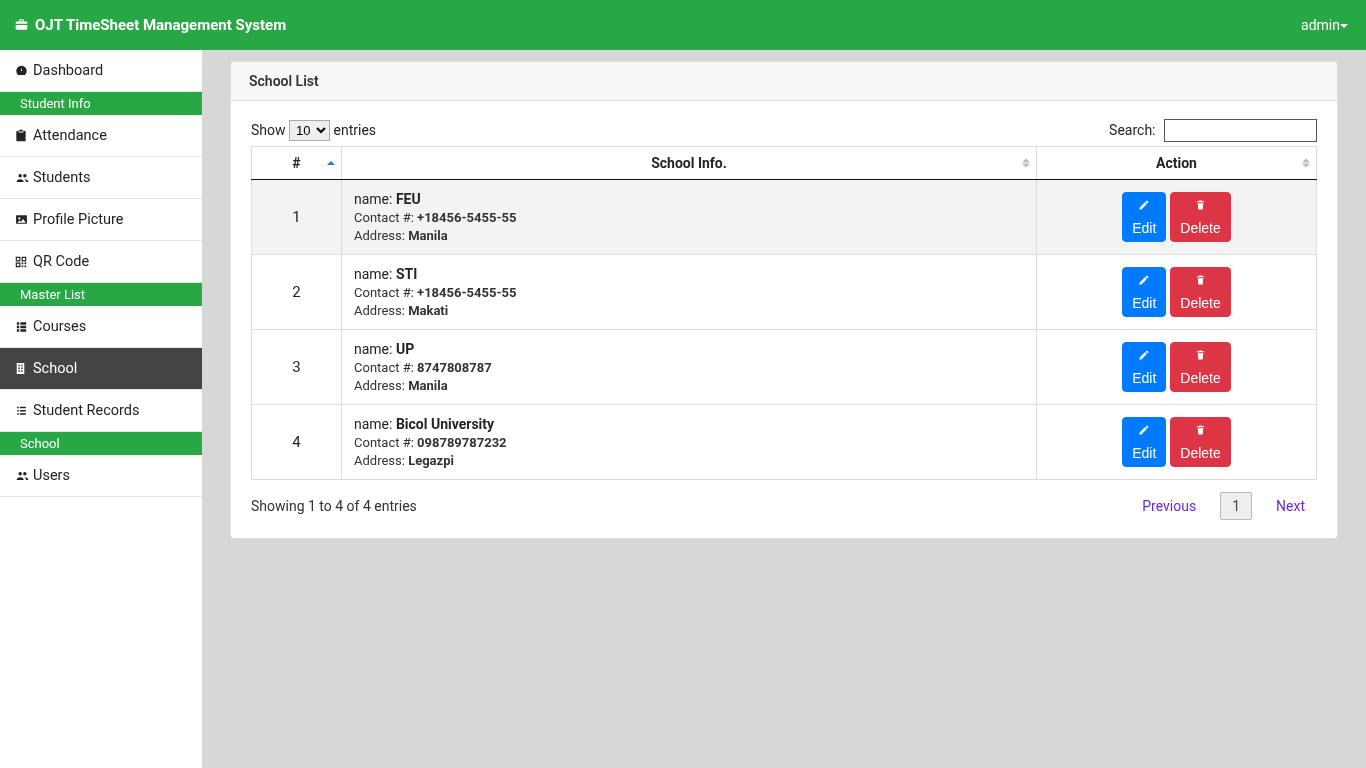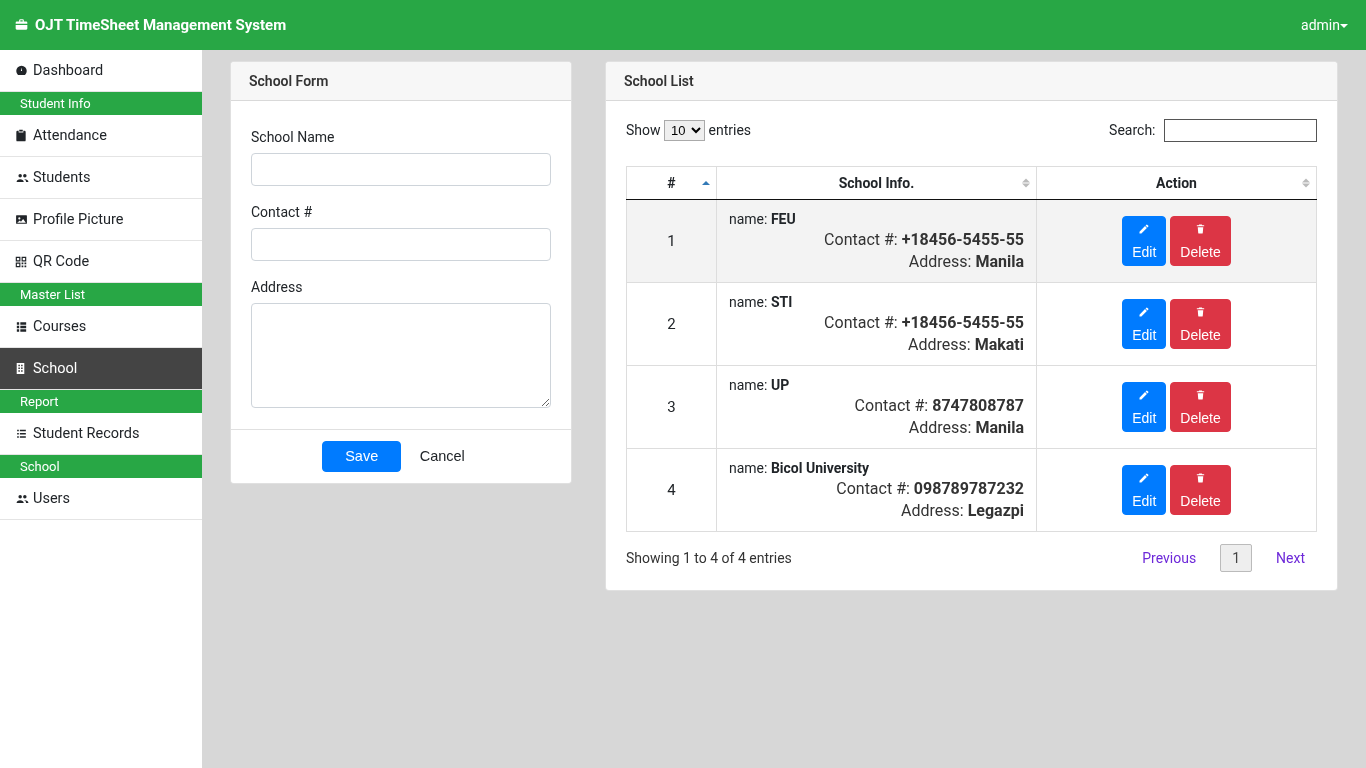--- a/index.html
+++ b/index.html
@@ -115,21 +115,21 @@
     border: 1px solid transparent;
     cursor: pointer;
     line-height: 1.3;
     flex-direction: column;
   }
   .btn-primary { background:#007bff; color:#fff; border-color:#007bff; }
   .btn-danger  { background:#dc3545; color:#fff; border-color:#dc3545; }
   .btn-plain   { background:transparent; color:#212529; }
 
   .list-col { flex:1; }
-  .dt-top { display:flex; justify-content:space-between; align-items:center; margin-bottom: 24px; font-size:14px;}
+  .dt-top { display:flex; justify-content:space-between; align-items:center; margin-bottom: 4px; font-size:14px;}
   .dt-top select { border:1px solid #aaa; padding:1px 2px; font-size:13px; }
   .dt-top input[type=search] { border:1px solid #555; margin-left:5px; height:23px; width:153px; }
   table.datatable {
     width:100%;
     border-collapse: collapse;
     border:1px solid #ccc;
   }
   table.datatable th, table.datatable td {
     border:1px solid #ddd;
     padding: 8px 10px;
@@ -139,21 +139,21 @@
   table.datatable thead th {
     border-bottom: 1px solid #111;
     background:#fff;
     font-weight:700;
     font-size:14px;
     position:relative;
   }
   table.datatable td.info-cell { text-align:left; font-size:14px; padding: 11px 12px; }
   table.datatable td.num-cell { font-size:15px; width:90px;}
   table.datatable tbody tr:first-child { background:#f3f3f3; }
-  .small { font-size:16px; color:#333; margin-top:3px;text-align:right; }
+  .small { font-size:13px; color:#333; margin-top:3px; }
   .bold { font-weight:700; }
 
   .sort-ind { position:absolute; right:6px; top:50%; transform:translateY(-50%); display:flex; flex-direction:column; gap:1px; }
   .tri { width:0; height:0; border-left:4px solid transparent; border-right:4px solid transparent; }
   .tri.up   { border-bottom:4px solid #bbb; }
   .tri.down { border-top:4px solid #bbb; }
   .tri.up.active { border-bottom-color:#337ab7; }
 
   .dt-bottom { display:flex; justify-content:space-between; align-items:center; margin-top:12px; font-size:14px; color:#333;}
   .pager { display:flex; align-items:center; gap:12px; }
@@ -240,21 +240,20 @@
     </a>
     <a class="side-item active">
       <span class="ico">
         <svg width="13" height="15" viewBox="0 0 24 24">
             <path class="i-white" d="M5 2h14v20H5V2zm3 3v3h3V5H8zm5 0v3h3V5h-3zM8 10v3h3v-3H8zm5 0v3h3v-3h-3zM8 15v3h3v-3H8zm5 0v3h3v-3h-3z"></path>
           </svg>
       </span>
       <span>School</span>
     </a>
 
-    <div class="side-section-header">Report</div>
     <a class="side-item">
       <span class="ico">
         <svg width="15" height="13" viewBox="0 0 24 24">
             <path class="i-dark" d="M4 5h3v3H4V5zm5 0h11v3H9V5zM4 11h3v3H4v-3zm5 0h11v3H9v-3zM4 17h3v3H4v-3zm5 0h11v3H9v-3z"></path>
           </svg>
       </span>
       <span>Student Records</span>
     </a>
 
     <div class="side-section-header">School</div>
@@ -263,35 +262,20 @@
         <svg width="17" height="14" viewBox="0 0 24 24">
             <path class="i-dark" d="M8 11a3 3 0 1 0 0-6 3 3 0 0 0 0 6zm8 0a3 3 0 1 0 0-6 3 3 0 0 0 0 6zM2 19v-1c0-2.2 2.7-4 6-4s6 1.8 6 4v1H2zm12-4.7c2.4.5 4 1.9 4 3.7v1h4v-1c0-2.2-2.7-4-6-4-.7 0-1.4.1-2 .3z"></path>
           </svg>
       </span>
       <span>Users</span>
     </a>
   </div>
 
   <div class="main">
 
-    <div class="card form-col">
-      <div class="card-header">School Form</div>
-      <div class="card-body">
-        <label class="form-label">School Name</label>
-        <input class="form-control" value="" style="">
-        <label class="form-label">Contact #</label>
-        <input class="form-control" value="" style="">
-        <label class="form-label">Address</label>
-        <textarea class="form-control" style=""></textarea>
-      </div>
-      <div class="card-footer">
-        <button class="btn btn-primary" style="padding:5px 22px">Save</button>
-        <button class="btn btn-plain">Cancel</button>
-      </div>
-    </div>
 
     <div class="card list-col">
       <div class="card-header">School List</div>
       <div class="card-body">
         <div class="dt-top">
           <div>
             <span>Show</span>
             <select>
               <option>10</option>
             </select>

